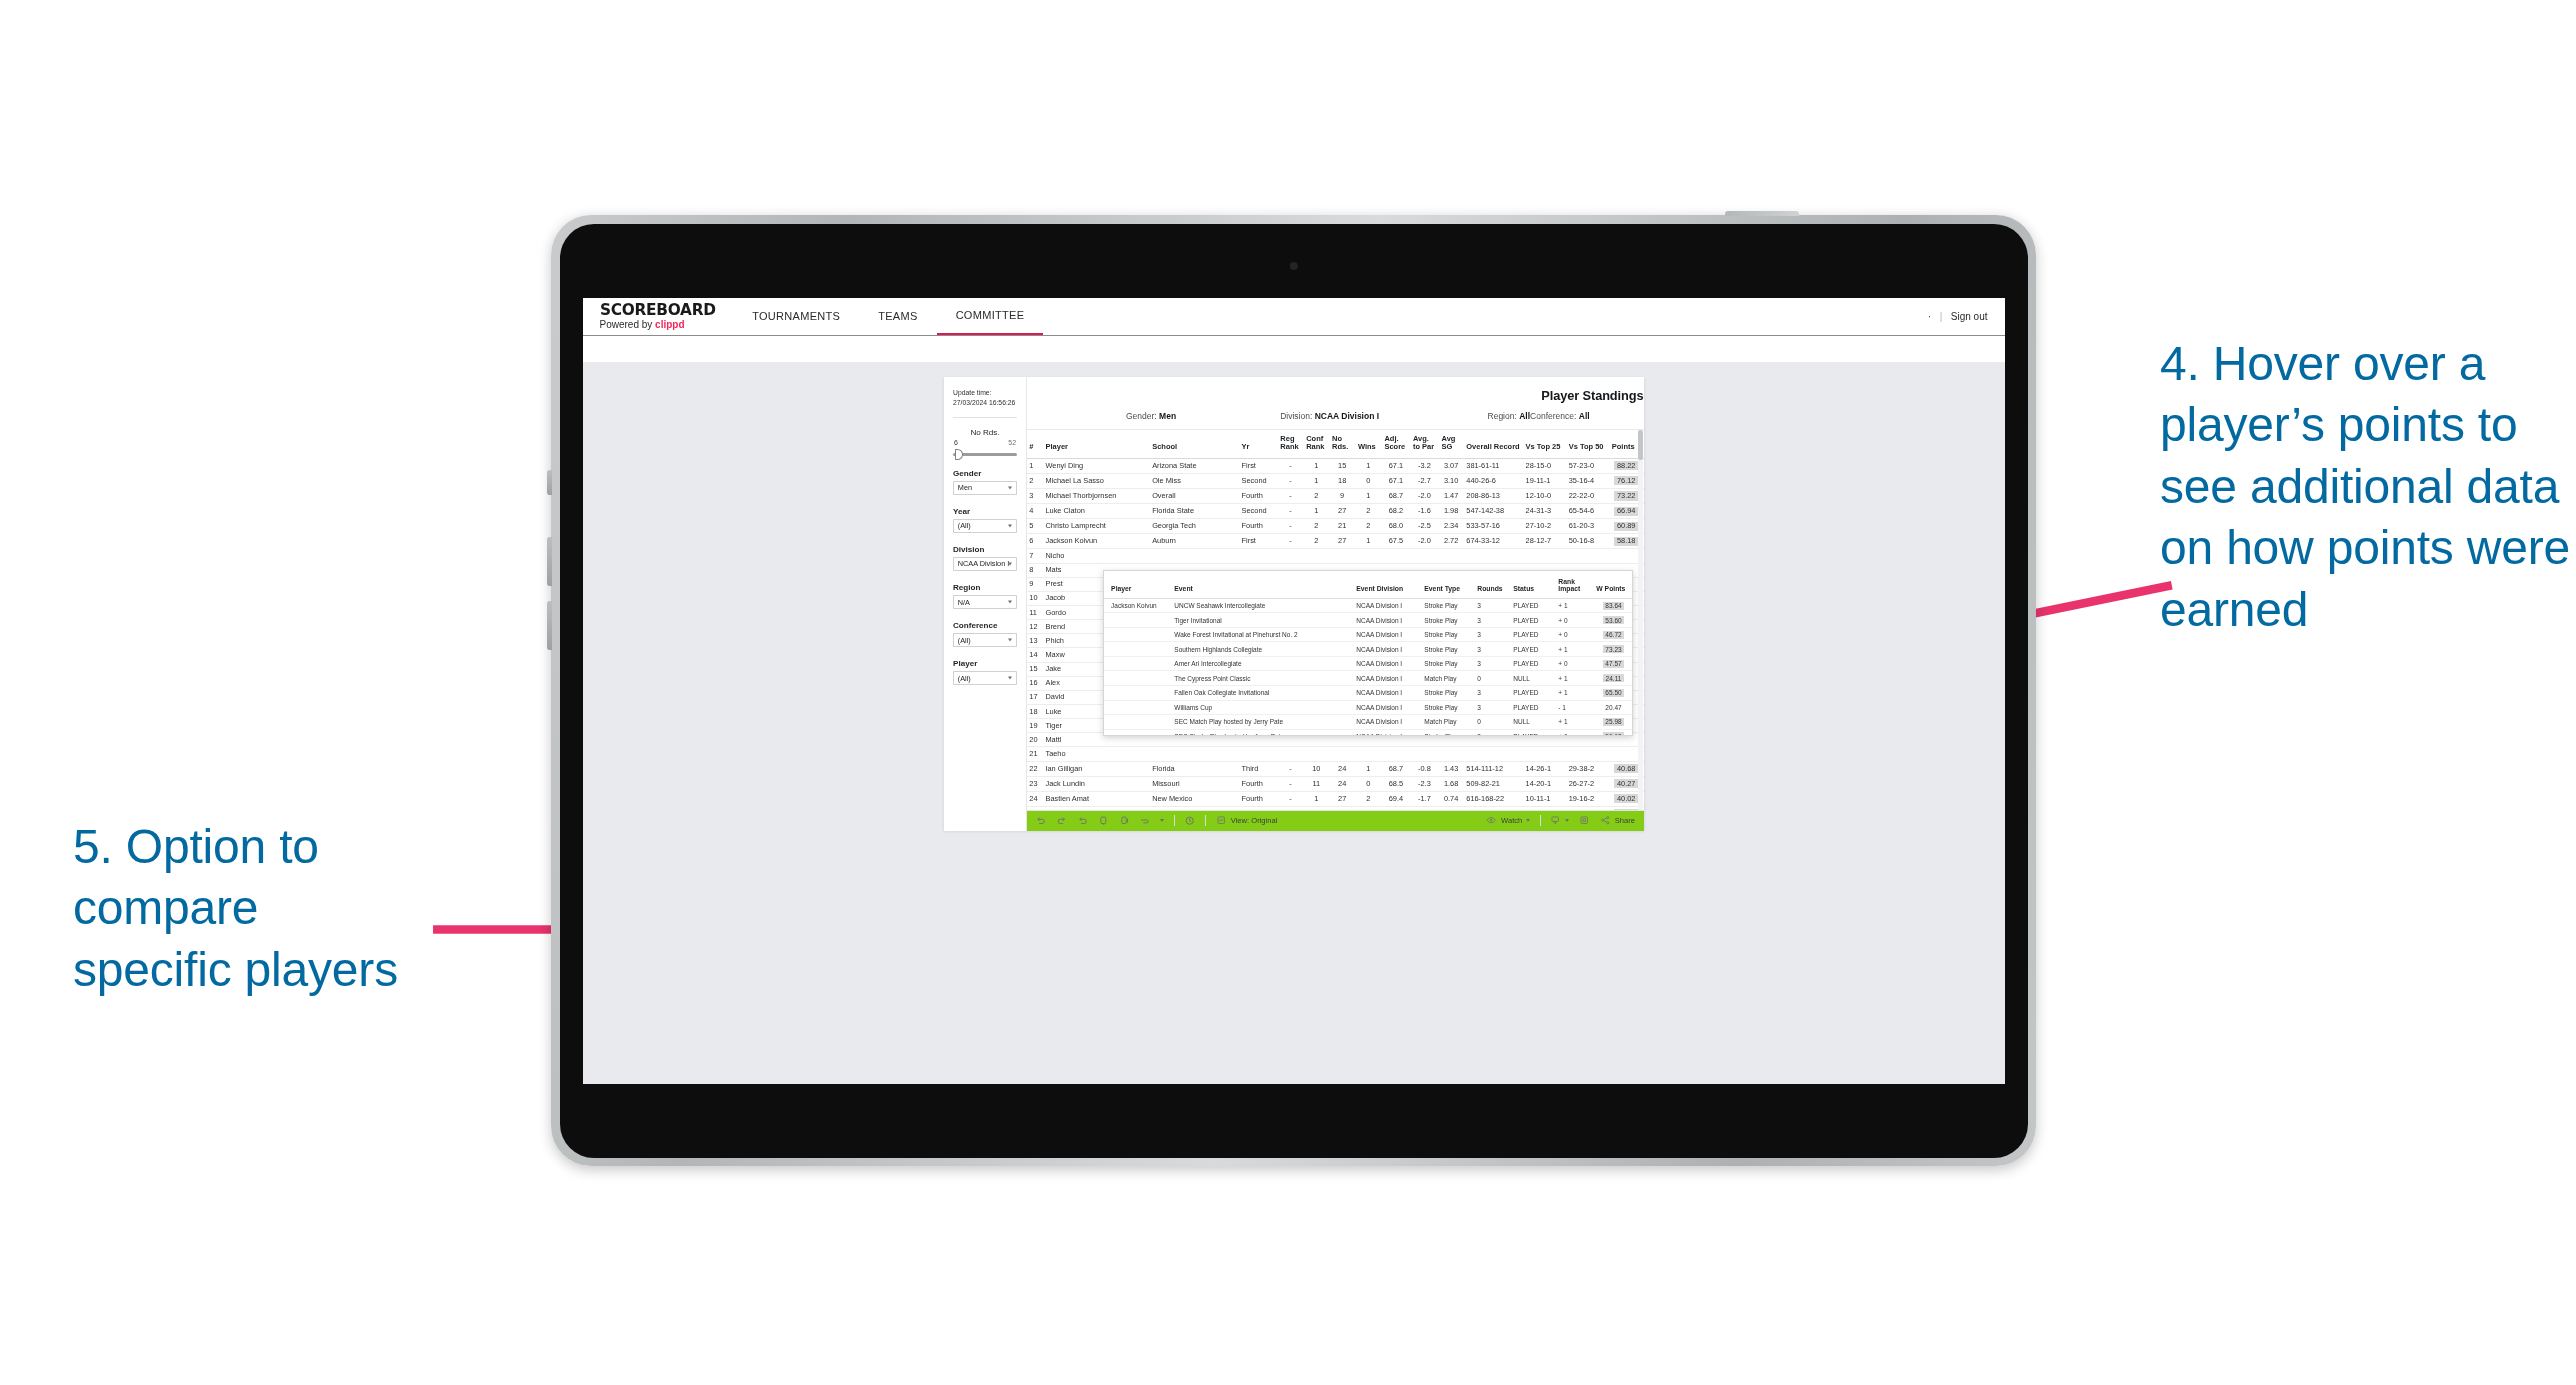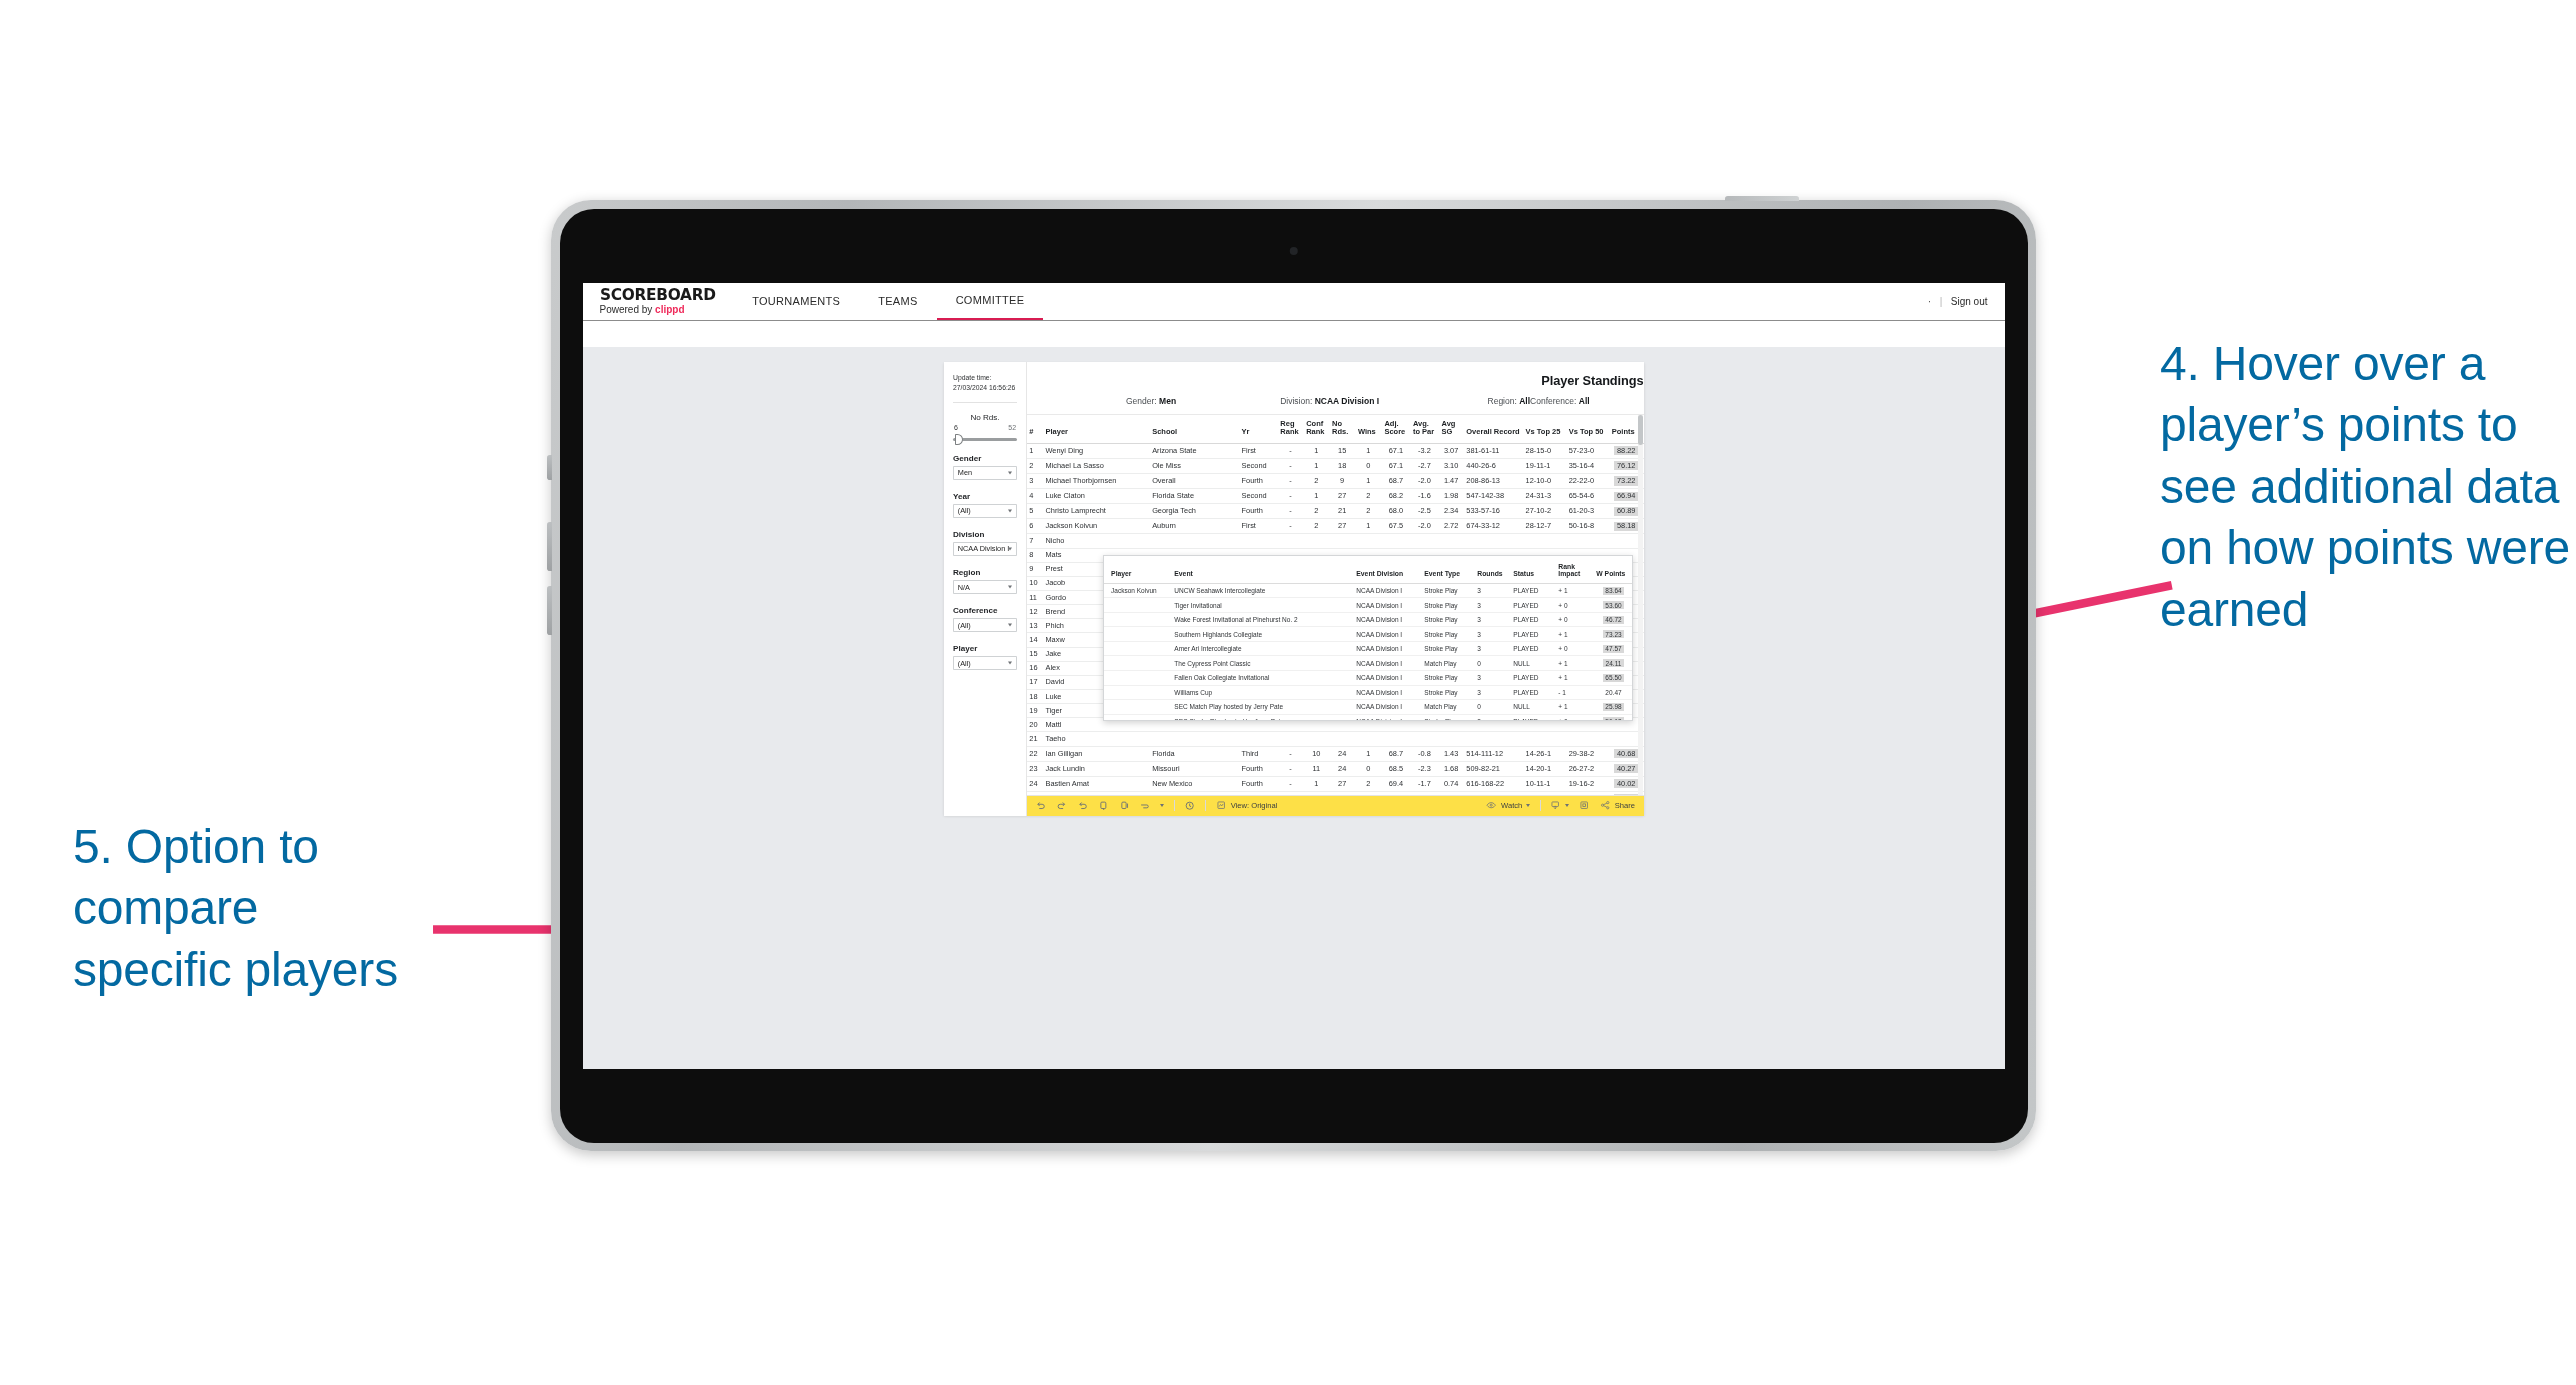--- a/index.html
+++ b/index.html
@@ -20,21 +20,21 @@
     letter-spacing: -0.2px;
   }
   #anno-right { left: 2160px; top: 333px; width: 416px; }
   #anno-left  { left: 32px;  top: 816px; width: 341px; margin-left: 41px; }
 
   .arrow-svg { position: absolute; pointer-events: none; }
 
   
   #tablet {
     position: absolute;
-    left: 551px; top: 200px;
+    left: 551px; top: 215px;
     width: 1485px; height: 951px;
   }
   .tablet-outer {
     position: absolute; inset: 0;
     background: linear-gradient(100deg,#c9cbcc 0%,#b3b6b8 18%,#d8dadb 50%,#aeb1b3 82%,#c4c7c8 100%);
     border-radius: 40px;
     box-shadow: 0 3.8px 13.2px rgba(0,0,0,0.22);
   }
   .tablet-inner {
     position: absolute;
@@ -292,21 +292,21 @@
   .t-rounds { width: 36px; }
   .t-status { width: 45px; }
   .t-rank   { width: 38px; }
   .t-wp     { width: 40px; text-align: center; }
   td.t-wp span { background: #d8d8d8; padding: 0.5px 2.8px; display: inline-block; }
 
   
   .viz-toolbar {
     height: 21px; flex: none;
     border-top: 0.9px solid #e4e4e4;
-    background: #fde047;
+    background: #84cc16;
     display: flex; align-items: center;
     padding: 0 8.5px;
     gap: 9.5px;
     font-size: 7.6px; color: #4a4e52;
   }
   .tb-icon { width: 11.4px; height: 11.4px; display: inline-flex; align-items: center; justify-content: center; cursor: pointer; color: #6d7174; }
   .tb-sep { width: 0.9px; height: 10.4px; background: #dadada; }
   .tb-text { display: inline-flex; align-items: center; gap: 3.8px; font-size: 7.6px; color: #3b3e41; cursor: pointer; white-space: nowrap; }
   .tb-right { margin-left: auto; display: flex; align-items: center; gap: 9.5px; }
   .tb-caret { width:0;height:0;border-left:2.5px solid transparent;border-right:2.5px solid transparent;border-top:3px solid #6d7174; }

